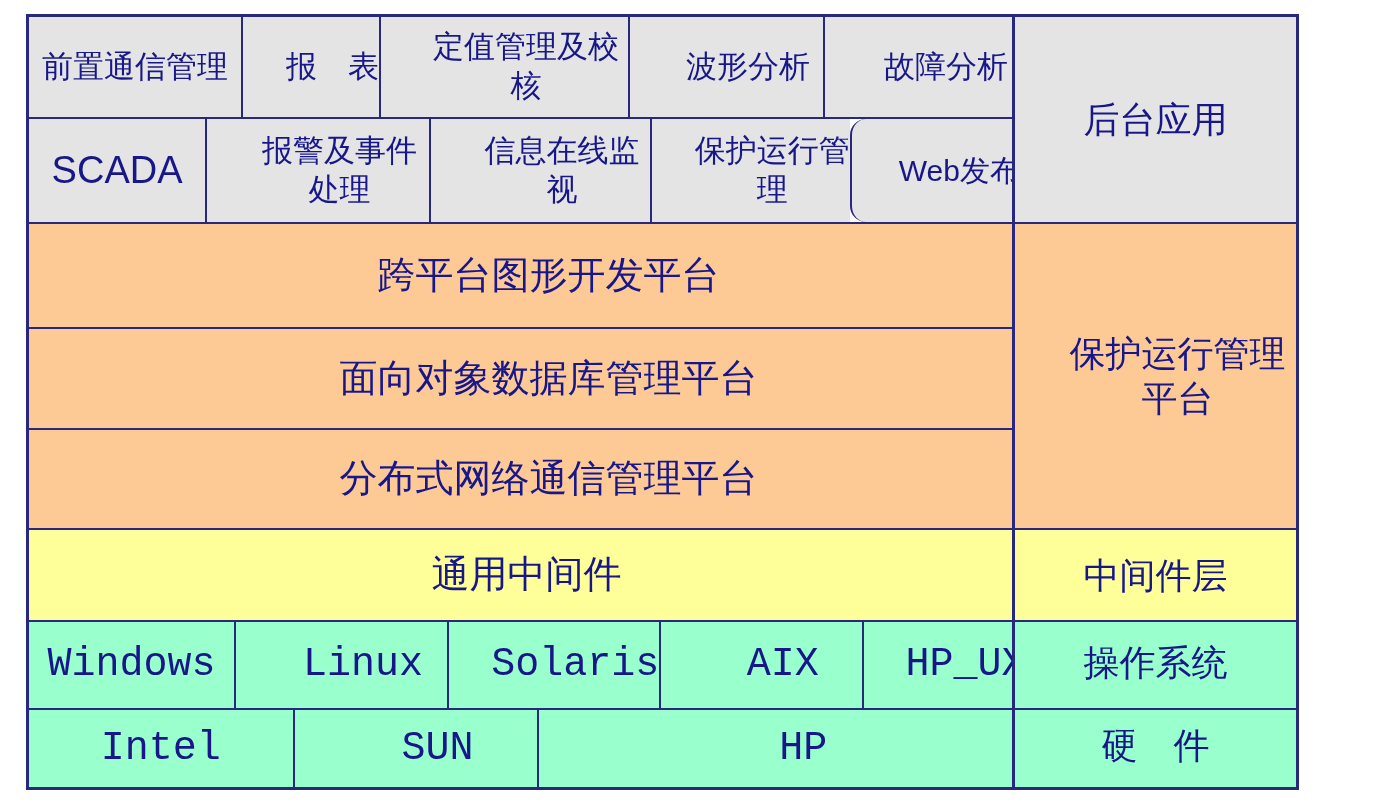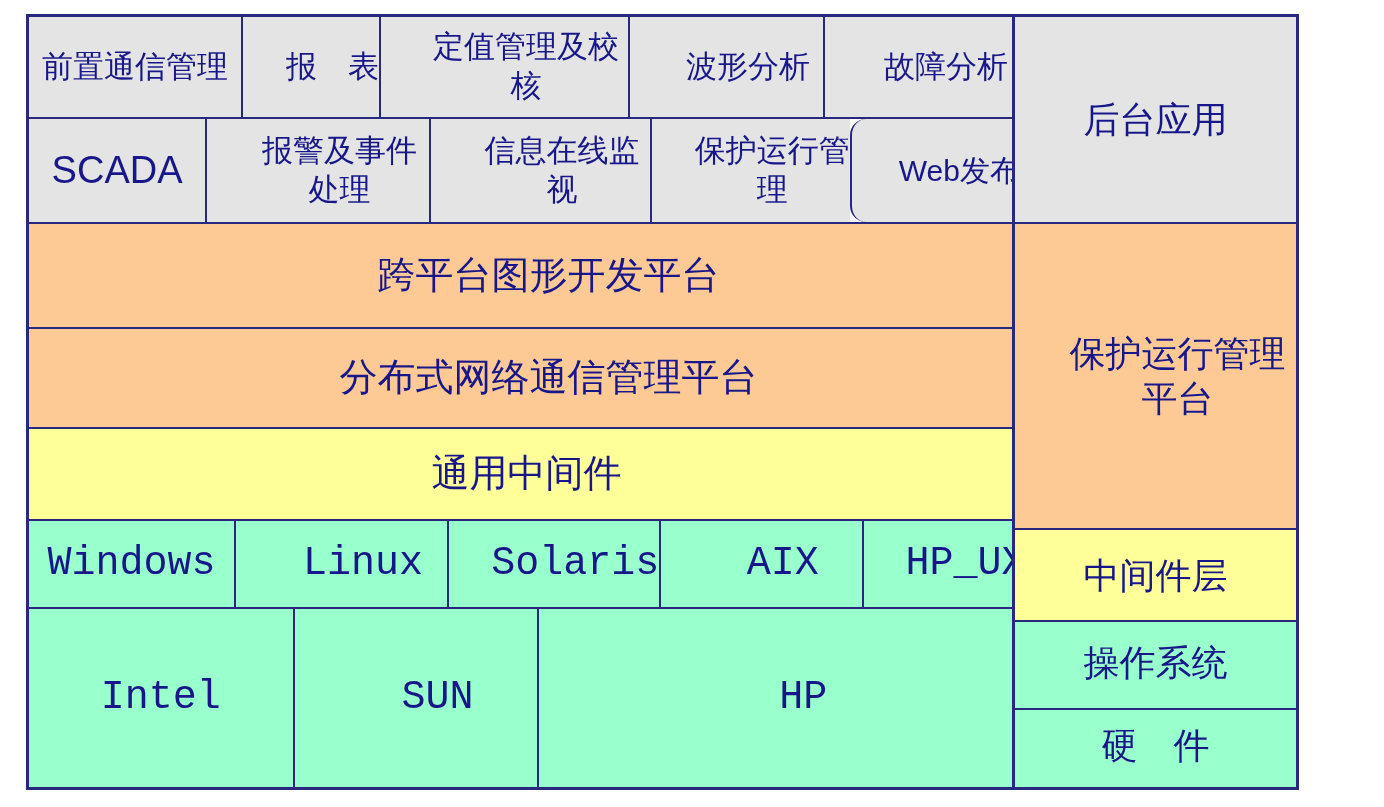--- a/index.html
+++ b/index.html
@@ -60,20 +60,23 @@
       <div class="cell bg-gray fs-app" style="flex:0 0 22.5%">报警及事件处理</div>
       <div class="cell bg-gray fs-app" style="flex:0 0 22.2%">信息在线监视</div>
       <div class="cell bg-gray fs-app" style="flex:0 0 20.1%">保护运行管理</div>
       <div class="cell bg-gray fs-web">Web发布</div>
     </div>
 
     <div class="row" style="flex:0 0 105px">
       <div class="cell bg-orange fs-plat">跨平台图形开发平台</div>
     </div>
 
+    <div class="row" style="flex:0 0 101px">
+      <div class="cell bg-orange fs-plat">面向对象数据库管理平台</div>
+    </div>
 
     <div class="row" style="flex:0 0 100px">
       <div class="cell bg-orange fs-plat">分布式网络通信管理平台</div>
     </div>
 
     <div class="row" style="flex:0 0 92px">
       <div class="cell bg-yellow fs-plat">通用中间件</div>
     </div>
 
     <div class="row" style="flex:0 0 88px">

